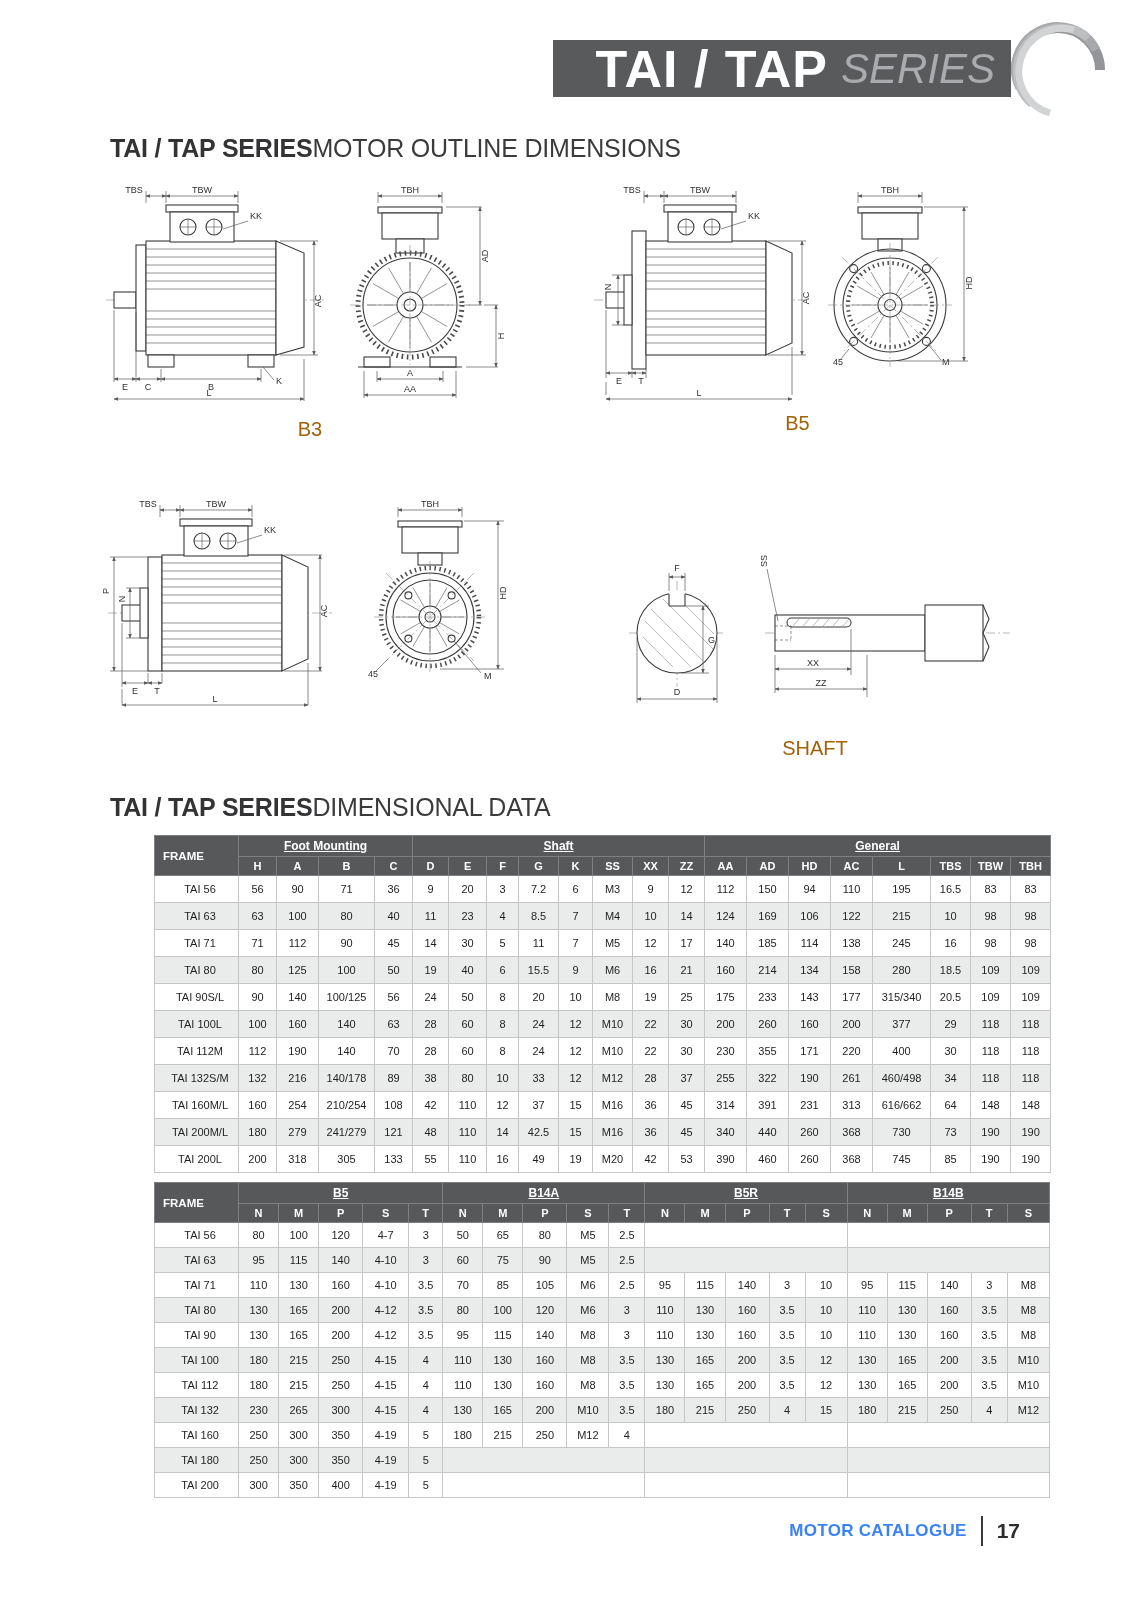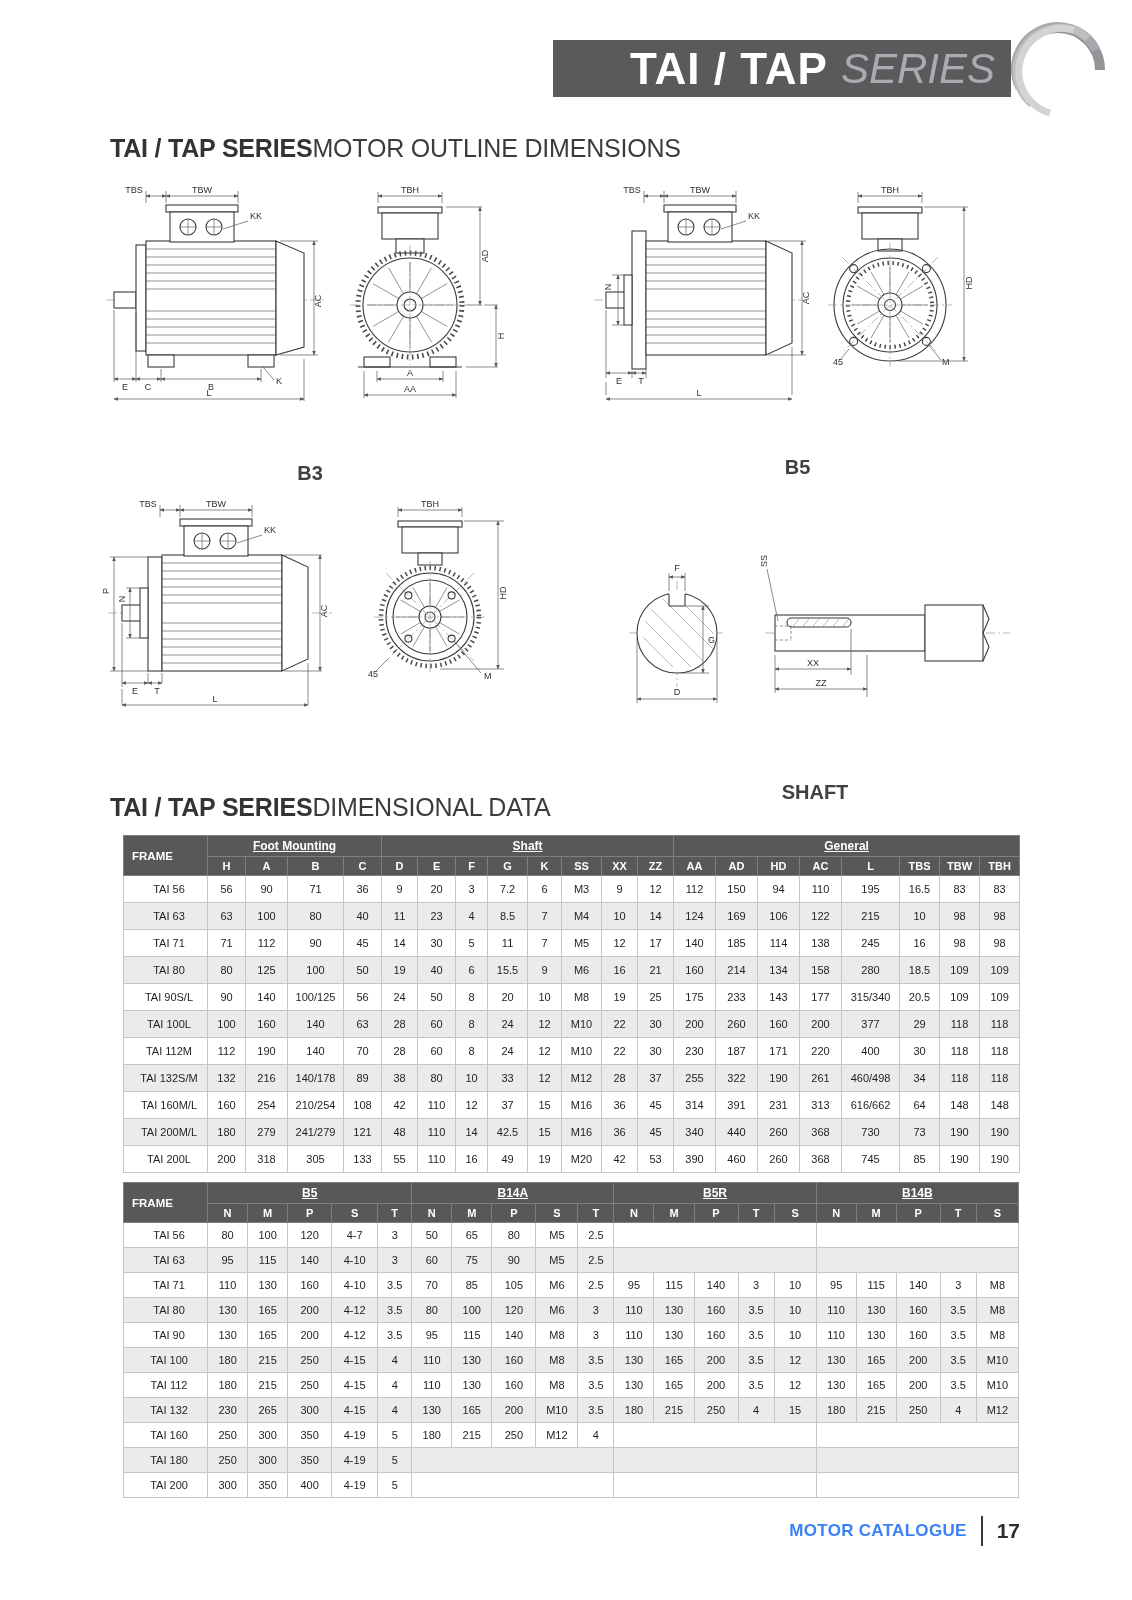--- a/index.html
+++ b/index.html
@@ -2,44 +2,44 @@
 <html><head>
 <meta charset="utf-8">
 <style>
   html,body{margin:0;padding:0;background:#fff;}
   body{width:1132px;height:1600px;font-family:"Liberation Sans",sans-serif;}
   .page{position:relative;width:1132px;height:1600px;background:#fff;overflow:hidden;}
 
   
   .banner{position:absolute;left:553px;top:40px;width:458px;height:57px;background:#595a5c;
           display:flex;align-items:center;justify-content:flex-end;padding-right:16px;gap:13px;box-sizing:border-box;}
-  .banner-bold{font-size:44px;font-weight:bold;color:#fff;letter-spacing:1px;line-height:1;}
+  .banner-bold{font-size:52px;font-weight:bold;color:#fff;letter-spacing:1px;line-height:1;}
   .banner-italic{font-size:42px;font-style:italic;color:#a9abae;line-height:1;}
   .logo{position:absolute;left:1008px;top:18px;}
 
   
   .title{position:absolute;left:110px;font-size:25px;color:#3b3b3d;font-weight:normal;margin:0;letter-spacing:-0.2px;}
   .title b{font-weight:bold;color:#333335;}
   .title span{}
   .t1{top:134px;}
   .t2{top:793px;}
 
   
   .drawing{position:absolute;}
-  .caption{position:absolute;text-align:center;font-size:20px;font-weight:bold;color:#404040;margin-top:44px;}
+  .caption{position:absolute;text-align:center;font-size:20px;font-weight:normal;color:#a16207;}
   .d-stroke{stroke:#3b3b3d;stroke-width:1.1;fill:none;}
   .d-thin{stroke:#4a4a4c;stroke-width:0.6;fill:none;}
   .d-fill{fill:#fff;stroke:#3b3b3d;stroke-width:1.1;}
   .dim{stroke:#5a5a5c;stroke-width:0.7;fill:none;}
   .cl{stroke:#8a8a8c;stroke-width:0.6;stroke-dasharray:9 3 2 3;fill:none;}
   .hatch{stroke:#7a7a7c;stroke-width:0.5;fill:none;}
   .dtxt{font-size:9px;fill:#2f2f31;font-family:"Liberation Sans",sans-serif;}
 
   
-  .tablewrap{position:absolute;left:97px;width:896px;padding-left:26px;}
+  .tablewrap{position:absolute;left:128px;width:896px;padding-left:26px;}
   .tw1{top:835px;}
   .tw2{top:1182px;}
   table{width:100%;border-collapse:collapse;table-layout:fixed;}
   th{background:#57585a;color:#fff;font-weight:bold;border:1px solid #7e7f82;padding:0;}
   th.group-th{font-size:12px;height:20px;text-decoration:underline;}
   th.col-th{font-size:11px;height:18px;}
   th.frame-th{font-size:11.5px;text-align:left;padding-left:8px;}
   td{border:1px solid #c6c6c6;text-align:center;font-size:11px;color:#1f1f1f;padding:0 1px;height:26px;
      overflow:hidden;white-space:nowrap;}
   #table2 td{height:24px;}
@@ -554,21 +554,21 @@
             <td>70</td>
             <td>28</td>
             <td>60</td>
             <td>8</td>
             <td>24</td>
             <td>12</td>
             <td>M10</td>
             <td>22</td>
             <td>30</td>
             <td>230</td>
-            <td>187</td>
+            <td>355</td>
             <td>171</td>
             <td>220</td>
             <td>400</td>
             <td>30</td>
             <td>118</td>
             <td>118</td>
           </tr>
           <tr>
             <td class="frame">TAI 132S/M</td>
             <td>132</td>

